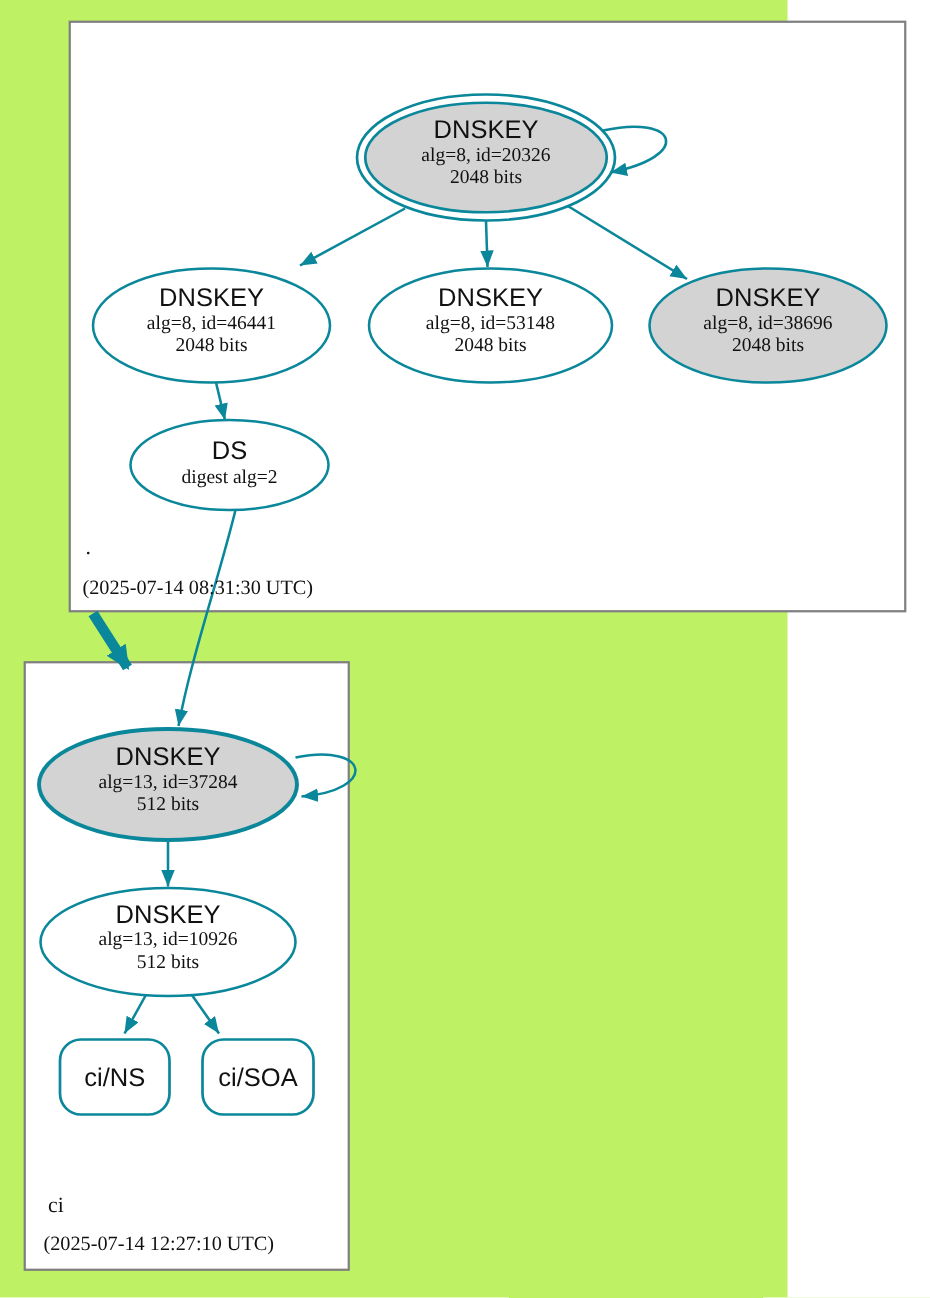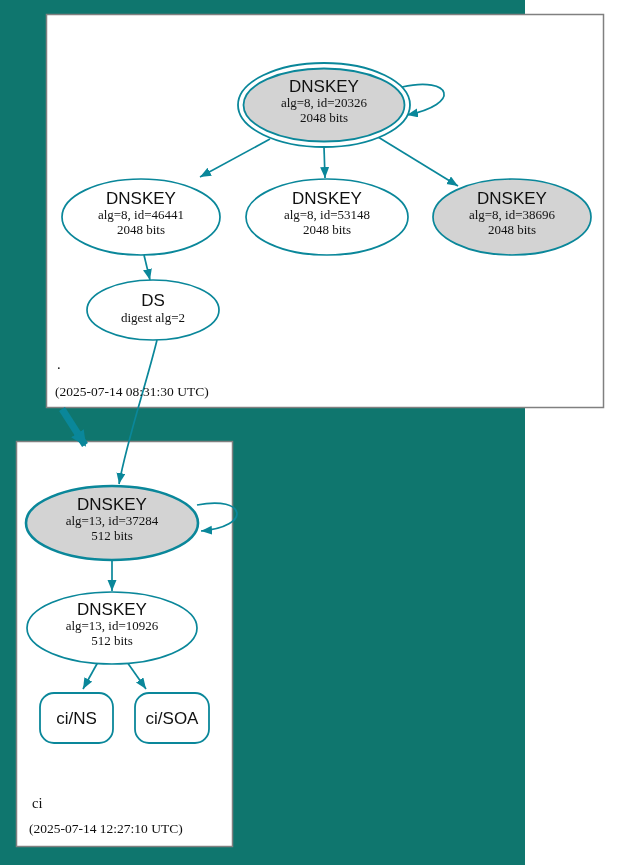--- a/index.html
+++ b/index.html
@@ -4,21 +4,21 @@
 <style>
   html, body {
     margin: 0;
     padding: 0;
     background: #ffffff;
   }
   .canvas {
     position: relative;
     width: 525px;
     height: 865px;
-    background: #0f766e;
+    background: #bef264;
     font-family: "Liberation Serif", serif;
   }
   svg { display: block; }
   .node-title {
     font-family: "Liberation Sans", sans-serif;
     font-size: 17px;
     fill: #111111;
     text-anchor: middle;
   }
   .node-detail {

